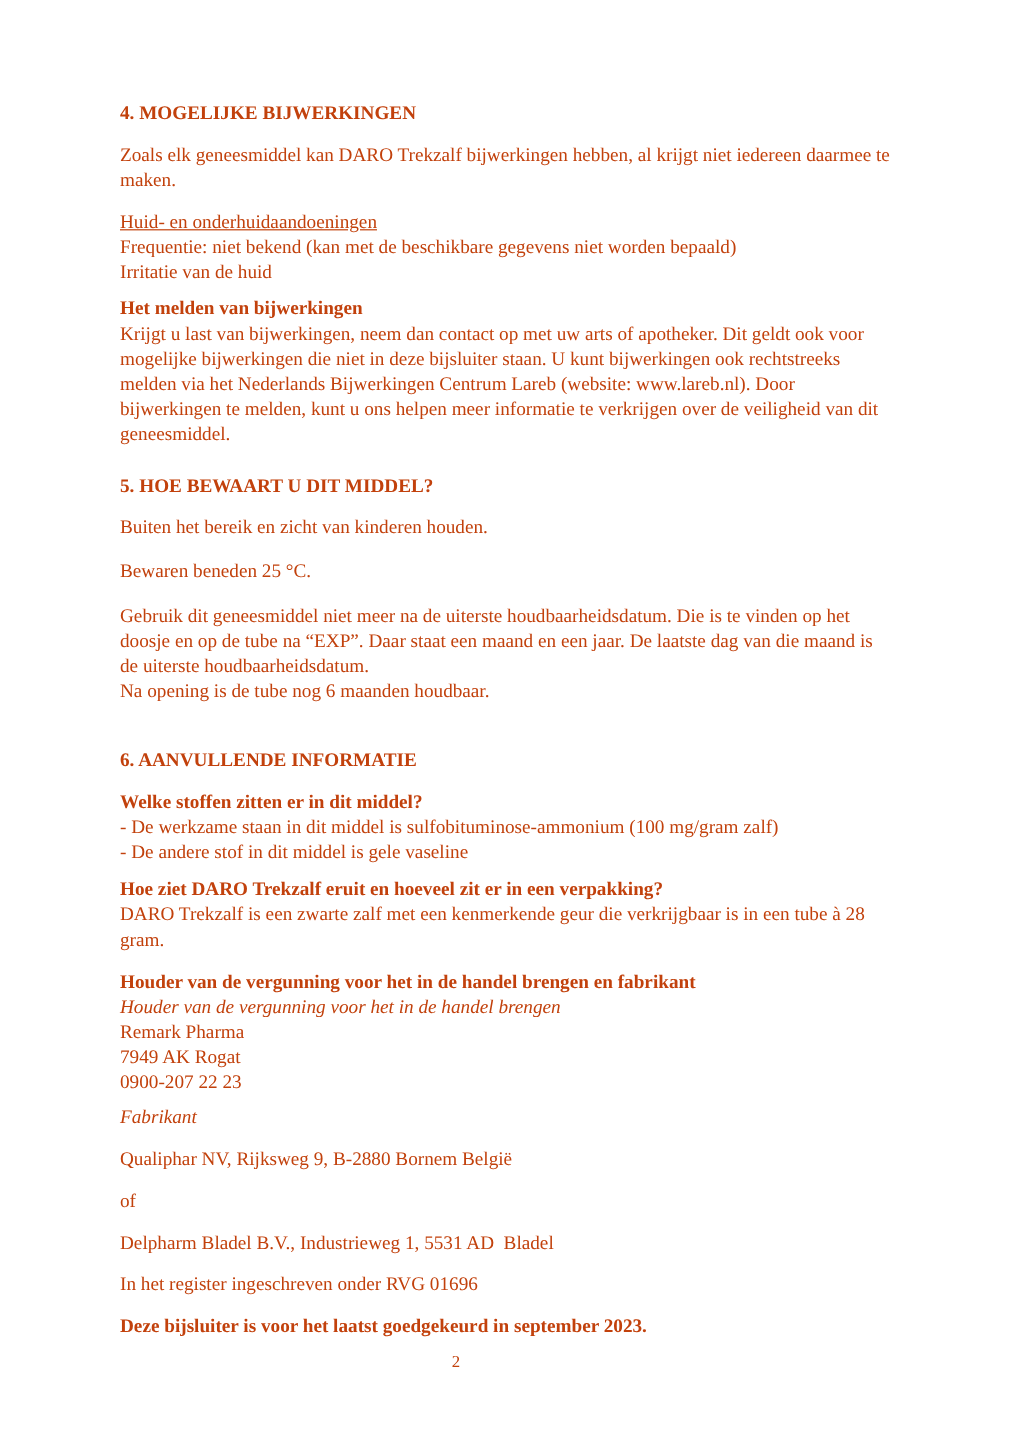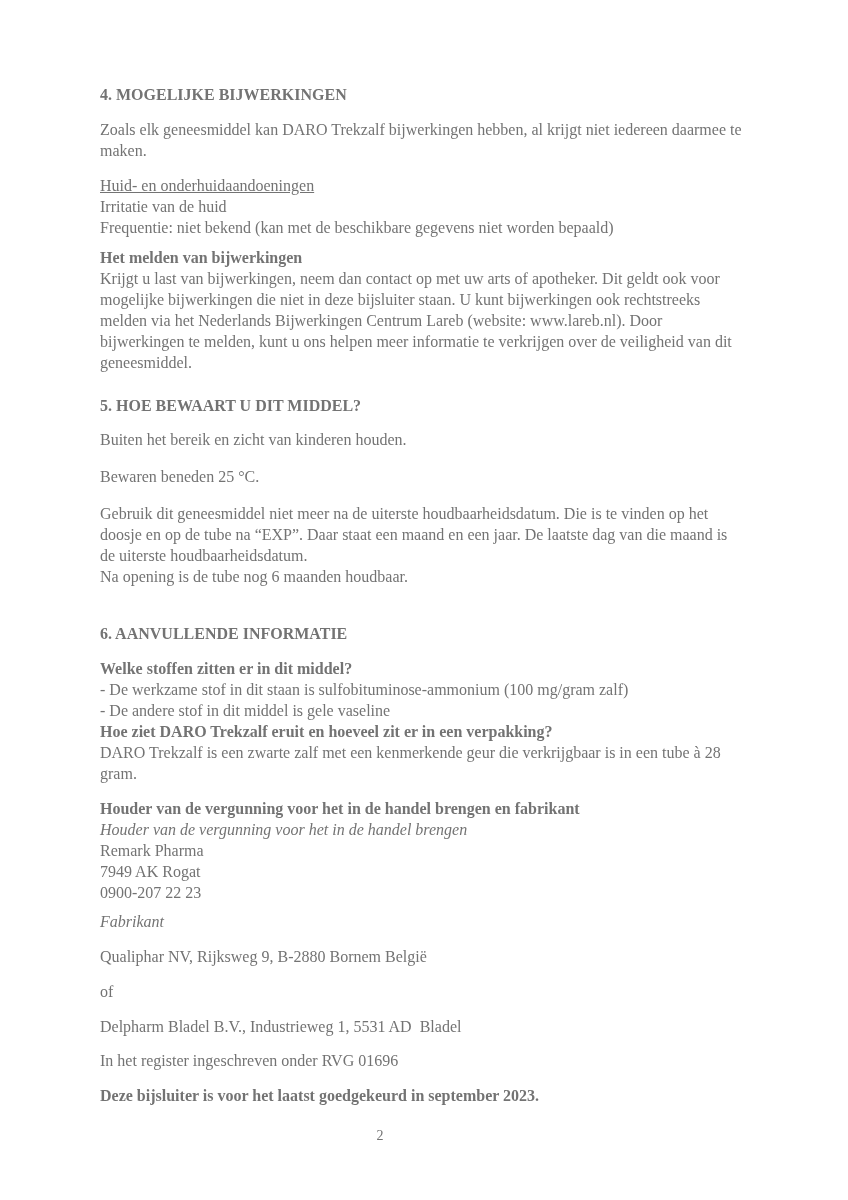--- a/index.html
+++ b/index.html
@@ -8,21 +8,21 @@
     background: #ffffff;
   }
   .page {
     position: relative;
     width: 760px;
     height: 1200px;
     background: #ffffff;
     font-family: "Liberation Serif", serif;
     font-size: 16px;
     line-height: 21px;
-    color: #737373;
+    color: #c2410c;
     overflow: hidden;
   }
   .content {
     position: absolute;
     left: 100px;
     top: 84px;
     width: 645px;
   }
   .content div {
     white-space: pre-wrap;
@@ -44,36 +44,36 @@
 </style>
 </head>
 <body>
 
 <div class="page">
   <div class="content">
 
     <div class="h">4. MOGELIJKE BIJWERKINGEN</div>
     <div style="margin-top:14px">Zoals elk geneesmiddel kan DARO Trekzalf bijwerkingen hebben, al krijgt niet iedereen daarmee te maken.</div>
     <div class="u" style="margin-top:14px">Huid- en onderhuidaandoeningen</div>
+    <div>Frequentie: niet bekend (kan met de beschikbare gegevens niet worden bepaald)</div>
     <div>Irritatie van de huid</div>
-    <div>Frequentie: niet bekend (kan met de beschikbare gegevens niet worden bepaald)</div>
     <div class="b" style="margin-top:9px">Het melden van bijwerkingen</div>
     <div>Krijgt u last van bijwerkingen, neem dan contact op met uw arts of apotheker. Dit geldt ook voor mogelijke bijwerkingen die niet in deze bijsluiter staan. U kunt bijwerkingen ook rechtstreeks melden via het Nederlands Bijwerkingen Centrum Lareb (website: www.lareb.nl). Door bijwerkingen te melden, kunt u ons helpen meer informatie te verkrijgen over de veiligheid van dit geneesmiddel.</div>
 
     <div class="h" style="margin-top:22px">5. HOE BEWAART U DIT MIDDEL?</div>
     <div style="margin-top:13px">Buiten het bereik en zicht van kinderen houden.</div>
     <div style="margin-top:16px">Bewaren beneden 25 °C.</div>
     <div style="margin-top:16px">Gebruik dit geneesmiddel niet meer na de uiterste houdbaarheidsdatum. Die is te vinden op het doosje en op de tube na “EXP”. Daar staat een maand en een jaar. De laatste dag van die maand is de uiterste houdbaarheidsdatum.</div>
     <div>Na opening is de tube nog 6 maanden houdbaar.</div>
 
     <div class="h" style="margin-top:36px">6. AANVULLENDE INFORMATIE</div>
     <div class="b" style="margin-top:14px">Welke stoffen zitten er in dit middel?</div>
-    <div>- De werkzame stof in dit staan is sulfobituminose-ammonium (100 mg/gram zalf)</div>
+    <div>- De werkzame staan in dit middel is sulfobituminose-ammonium (100 mg/gram zalf)</div>
     <div>- De andere stof in dit middel is gele vaseline</div>
-    <div class="b" style="">Hoe ziet DARO Trekzalf eruit en hoeveel zit er in een verpakking?</div>
+    <div class="b" style="margin-top:10px">Hoe ziet DARO Trekzalf eruit en hoeveel zit er in een verpakking?</div>
     <div>DARO Trekzalf is een zwarte zalf met een kenmerkende geur die verkrijgbaar is in een tube à 28 gram.</div>
     <div class="b" style="margin-top:14px">Houder van de vergunning voor het in de handel brengen en fabrikant</div>
     <div class="i">Houder van de vergunning voor het in de handel brengen</div>
     <div>Remark Pharma</div>
     <div>7949 AK Rogat</div>
     <div>0900-207 22 23</div>
     <div class="i" style="margin-top:8px">Fabrikant</div>
     <div style="margin-top:14px">Qualiphar NV, Rijksweg 9, B-2880 Bornem België</div>
     <div style="margin-top:14px">of</div>
     <div style="margin-top:14px">Delpharm Bladel B.V., Industrieweg 1, 5531 AD  Bladel</div>

